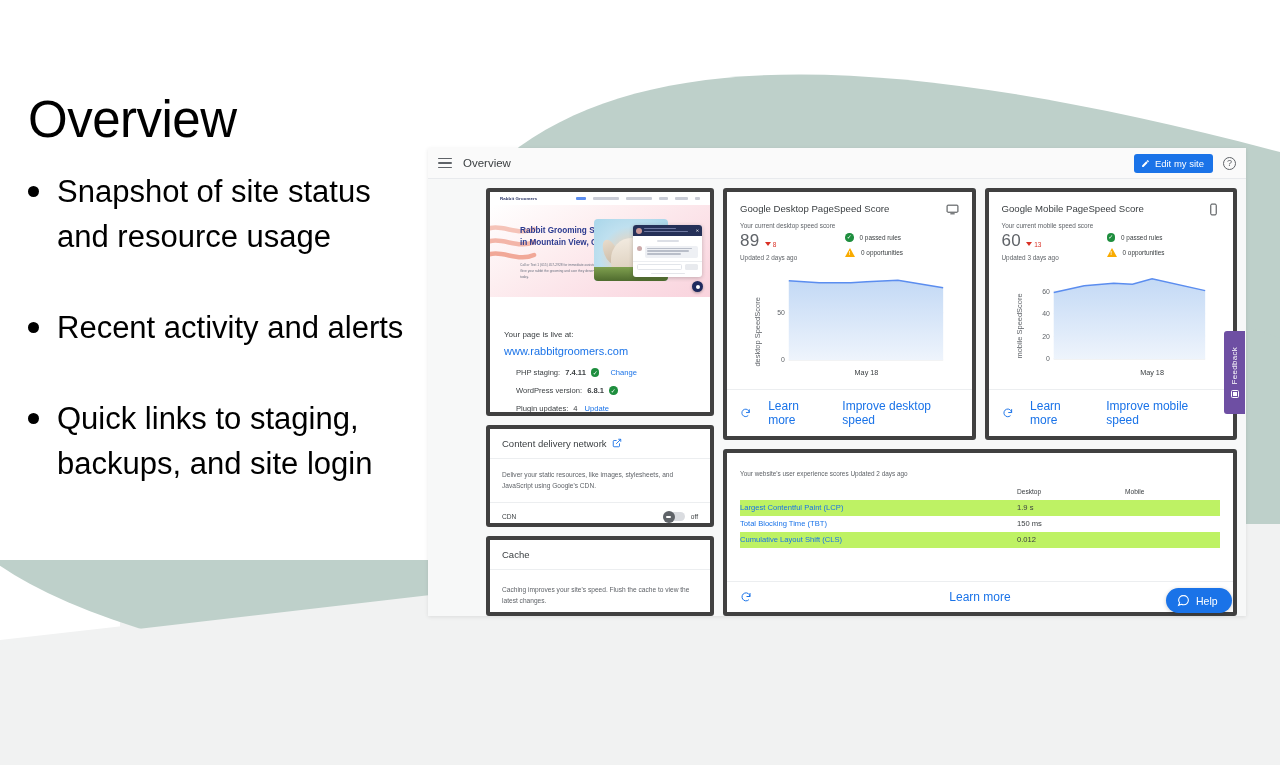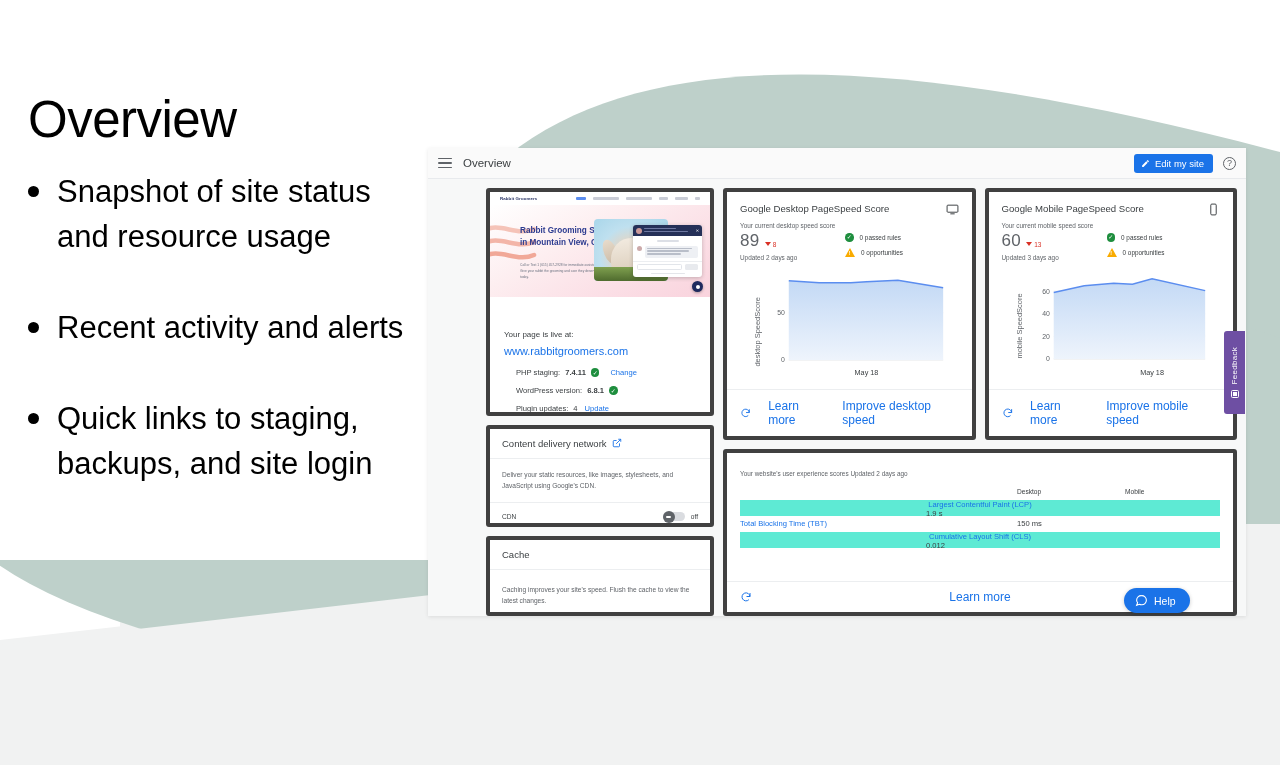--- a/index.html
+++ b/index.html
@@ -220,21 +220,21 @@
   .foot-link { font-size: 12px; color: #1a73e8; cursor: pointer; }
 
   
   .cwv-card { flex: 1; display: flex; flex-direction: column; }
   .cwv-head { padding: 11px 13px 0; }
   .cwv-title { font-size: 9.6px; color: #3c4043; }
   .cwv-sub { font-size: 6.4px; color: #5f6368; margin-top: 6px; }
   .cwv-table { margin-top: 7px; padding: 0 13px; }
   .cwv-tr { display: flex; align-items: center; height: 16px; font-size: 7.6px; }
   .cwv-tr.header { color: #5f6368; font-size: 6.6px; }
-  .cwv-tr.shade { background: #5eead4; flex-direction: column; }
+  .cwv-tr.shade { background: #bef264; }
   .cwv-metric { flex: 1; color: #1a73e8; cursor: pointer; }
   .cwv-tr.header .cwv-metric { color: transparent; cursor: default; }
   .cwv-desktop { width: 108px; color: #3c4043; }
   .cwv-mobile { width: 95px; color: #3c4043; }
   .cwv-foot {
     margin-top: auto; border-top: 1px solid #eceef0; padding: 9px 13px;
     display: flex; align-items: center; position: relative;
   }
   .cwv-foot .foot-link { position: absolute; left: 0; right: 0; text-align: center; }
 
@@ -248,21 +248,21 @@
   .feedback-text { writing-mode: vertical-rl; transform: rotate(180deg); letter-spacing: .3px; }
   .fb-icon {
     width: 8px; height: 8px; border: 1px solid #fff; border-radius: 1.5px;
     position: relative;
   }
   .fb-icon::after {
     content: ""; position: absolute; left: 1.5px; top: 1.5px;
     width: 3.5px; height: 3.5px; background: #fff;
   }
   .help-fab {
-    position: absolute; left: 1124px; top: 588px;
+    position: absolute; left: 1166px; top: 588px;
     background: #1a73e8; color: #fff; border-radius: 14px;
     padding: 6px 14px 6px 11px; display: flex; align-items: center; gap: 6px;
     font-size: 10.5px; font-weight: 500; cursor: pointer;
     box-shadow: 0 1px 4px rgba(0,0,0,.2);
   }
 </style>
 </head>
 <body>
 
 <div class="deco-layer">

